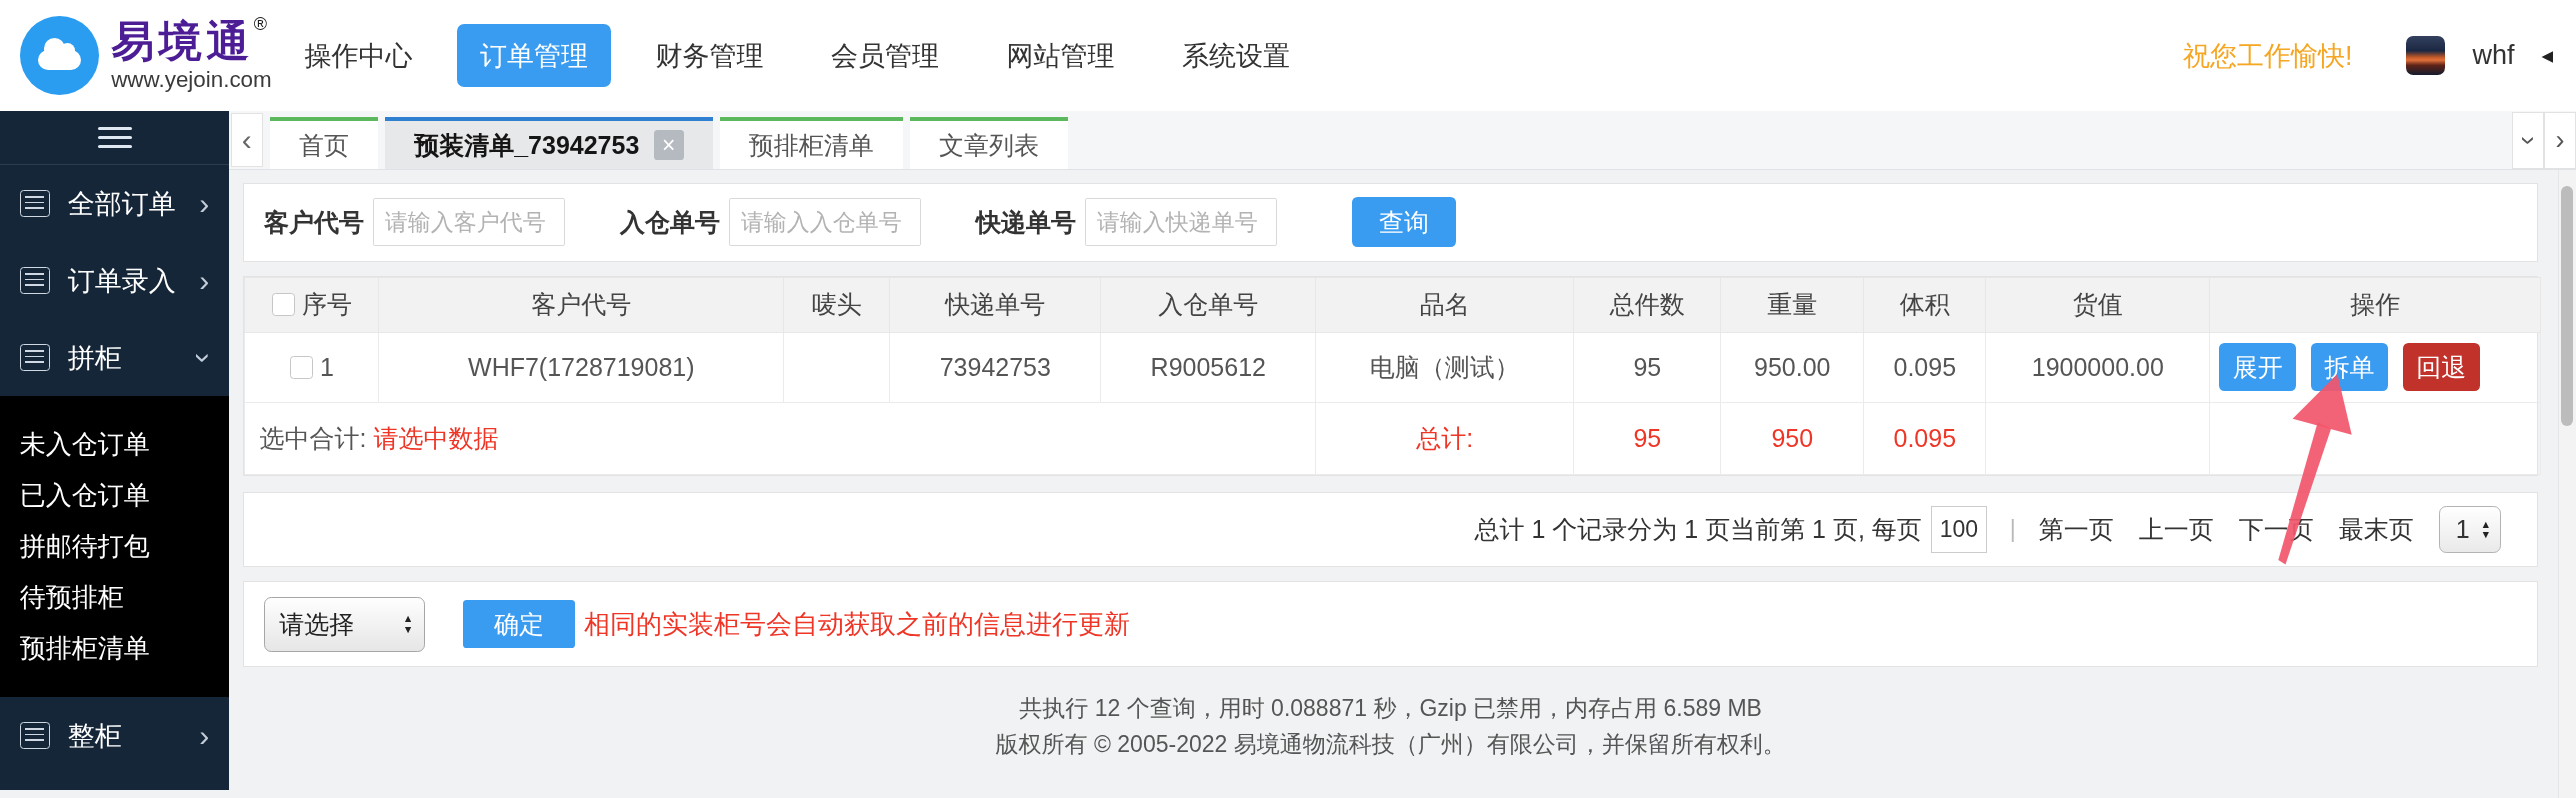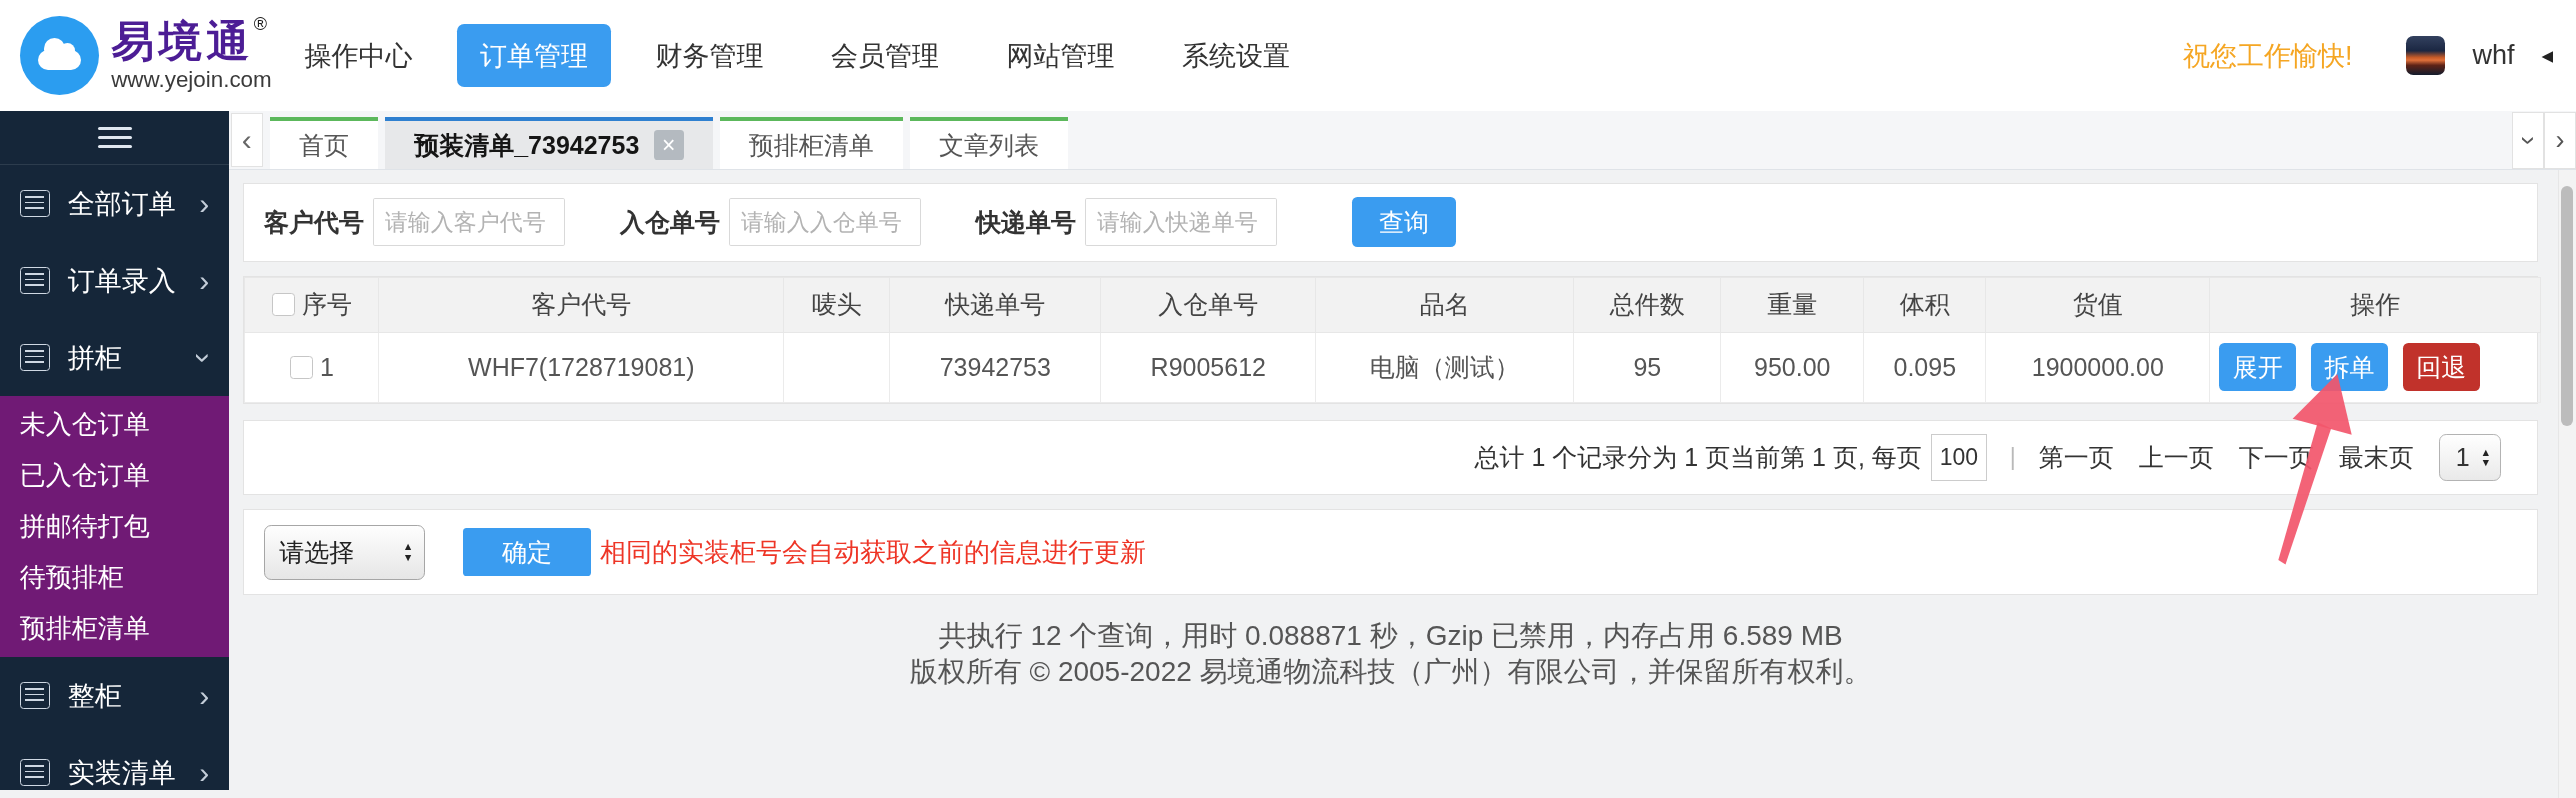--- a/index.html
+++ b/index.html
@@ -37,21 +37,21 @@
   .sidebar { position:absolute; top:111px; left:0; bottom:8px; width:229px; background:#152639; z-index:4; }
   .sidebar-toggle { height:54px; display:flex; align-items:center; justify-content:center; border-bottom:0.9px solid rgba(255,255,255,0.10); cursor:pointer; }
   .burger { width:34px; }
   .burger i { display:block; height:3.6px; background:#dfe7f0; border-radius:1.8px; margin:5.4px 0; }
   .menu-item { height:77px; display:flex; align-items:center; padding:0 19.7px; font-size:27px; color:#fff; cursor:pointer; }
   .menu-icon { width:30px; height:27px; border:1.8px solid #cfd8e3; border-radius:3.6px; margin-right:18px; flex:none; position:relative; }
   .menu-icon i { position:absolute; left:4.5px; right:4.5px; height:1.8px; background:#cfd8e3; }
   .menu-icon i:nth-child(1){ top:5.4px; } .menu-icon i:nth-child(2){ top:10.7px; } .menu-icon i:nth-child(3){ top:16px; }
   .menu-chevron { margin-left:auto; font-size:30px; color:#c3cdd9; line-height:1; }
   .menu-chevron.down { transform:rotate(90deg); }
-  .submenu { background:#701a75; padding:3px 0; }
+  .submenu { background:#000000; padding:23px 0; }
   .submenu-item { height:51px; display:flex; align-items:center; padding-left:19.7px; font-size:26px; color:#fff; cursor:pointer; }
 
   
   .main { position:absolute; left:229px; top:111px; right:0; bottom:0; background:#f1f2f3; }
 
   .tabbar { height:59px; background:#f5f6f8; border-bottom:0.9px solid #dfe3e8; display:flex; align-items:flex-end; position:relative; }
   .tab-scroll-btn { width:32px; height:54px; background:#fff; border:0.9px solid #e2e2e2; display:flex; align-items:center; justify-content:center; font-size:30px; color:#666; align-self:center; margin:0 7.2px 0 1.8px; cursor:pointer; }
   .tab { height:52px; background:#fff; border-top:4.5px solid #5cb85c; display:flex; align-items:center; padding:0 29px; font-size:25px; color:#555; margin-right:7.2px; cursor:pointer; white-space:nowrap; }
   .tab.active { background:#e7e8ea; border-top-color:#2f80d0; color:#151515; font-weight:700; }
   .tab-close { width:30px; height:30px; background:#b4bac0; color:#fff; border-radius:3.6px; margin-left:14.3px; display:flex; align-items:center; justify-content:center; font-size:23px; font-weight:400; cursor:pointer; }
@@ -91,25 +91,25 @@
   .page-size-input { width:56px; height:47px; border:0.9px solid #ccc; text-align:center; font-size:23px; margin-left:9px; outline:none; font-family:inherit; color:#333; }
   .pg-sep { color:#b9b9b9; margin:0 23px; font-size:23px; }
   .pg-link { margin-right:25px; cursor:pointer; white-space:nowrap; }
   .page-select { display:flex; align-items:center; border:0.9px solid #b3b3b3; border-radius:7.2px; background:linear-gradient(#ffffff,#e9e9e9); height:47px; padding:0 9px 0 16px; gap:10.7px; cursor:pointer; }
   .spinner { display:flex; flex-direction:column; font-size:10.7px; line-height:10.7px; color:#222; }
 
   
   .batch-panel { height:86px; display:flex; align-items:center; padding:0 19.7px; }
   .fake-select { width:161px; height:55px; border:0.9px solid #a6a6a6; border-radius:7.2px; background:linear-gradient(#fefefe,#e6e6e6); display:flex; align-items:center; font-size:25px; color:#222; padding:0 10.7px 0 14.3px; cursor:pointer; }
   .fake-select .spinner { margin-left:auto; }
-  .batch-panel .btn-primary { margin-left:38px; height:48px; padding:0 39px; border-radius:3.6px; }
+  .batch-panel .btn-primary { margin-left:38px; height:48px; padding:0 31px; border-radius:3.6px; }
   .notice { color:#ee3526; font-size:26px; margin-left:9px; white-space:nowrap; }
 
   
-  .page-footer { text-align:center; font-size:28px; color:#555; line-height:36px; margin-top:23px; }
+  .page-footer { text-align:center; font-size:23px; color:#555; line-height:36px; margin-top:23px; }
 
   
   .scrollbar-track { position:absolute; right:0; top:59px; bottom:0; width:18px; background:#f3f3f3; border-left:0.9px solid #e6e6e6; }
   .scrollbar-thumb { position:absolute; right:2.7px; top:16px; width:12.5px; height:240px; background:#bcbcbc; border-radius:6.3px; cursor:pointer; }
 
   
   .annotation { position:absolute; left:0; top:0; width:2576px; height:798px; z-index:60; pointer-events:none; }
 </style>
 </head>
 <body>
@@ -305,20 +305,32 @@
             <td>95</td>
             <td>950.00</td>
             <td>0.095</td>
             <td>1900000.00</td>
             <td class="actions-cell">
               <button class="btn-sm btn-blue">展开</button>
               <button class="btn-sm btn-blue">拆单</button>
               <button class="btn-sm btn-red">回退</button>
             </td>
           </tr>
+          <tr class="summary-row">
+            <td colspan="5" class="cell-left">
+              <span>选中合计:</span>
+              <span class="red-text">请选中数据</span>
+            </td>
+            <td class="red-text">总计:</td>
+            <td class="red-text">95</td>
+            <td class="red-text">950</td>
+            <td class="red-text">0.095</td>
+            <td></td>
+            <td></td>
+          </tr>
         </tbody>
       </table>
     </div>
 
     <div class="panel pagination-panel">
       <span>总计 1 个记录分为 1 页当前第 1 页, 每页</span>
       <input class="page-size-input" value="100" style="">
       <span class="pg-sep">|</span>
       <span class="pg-link">第一页</span>
       <span class="pg-link">上一页</span>

